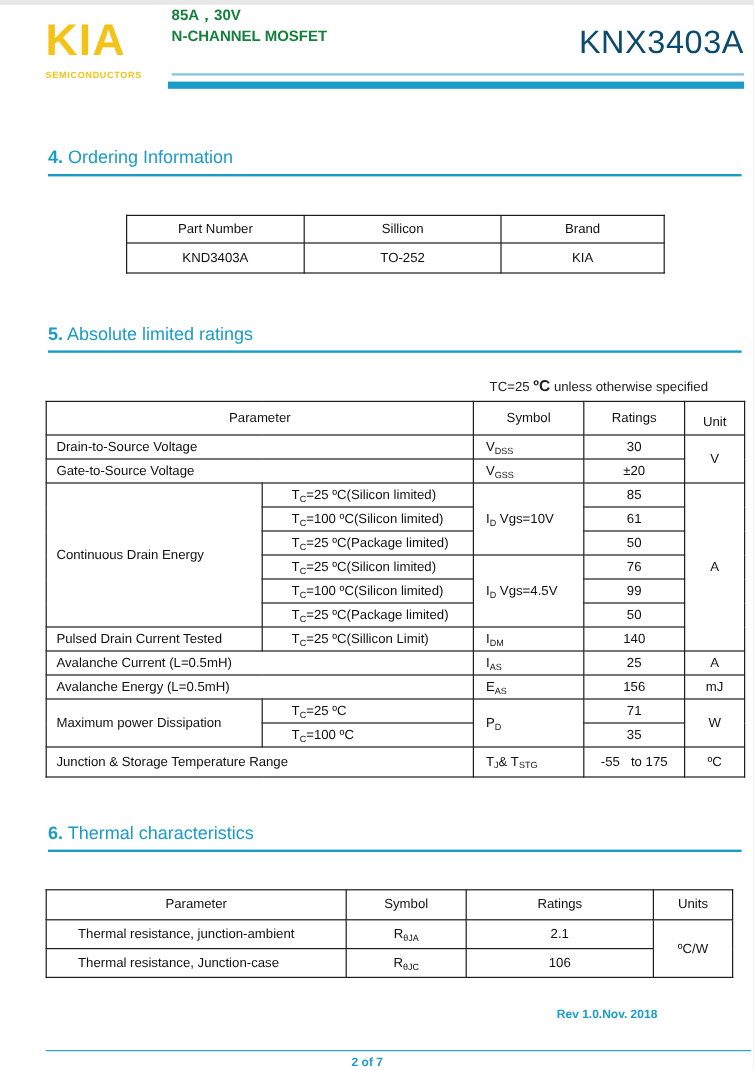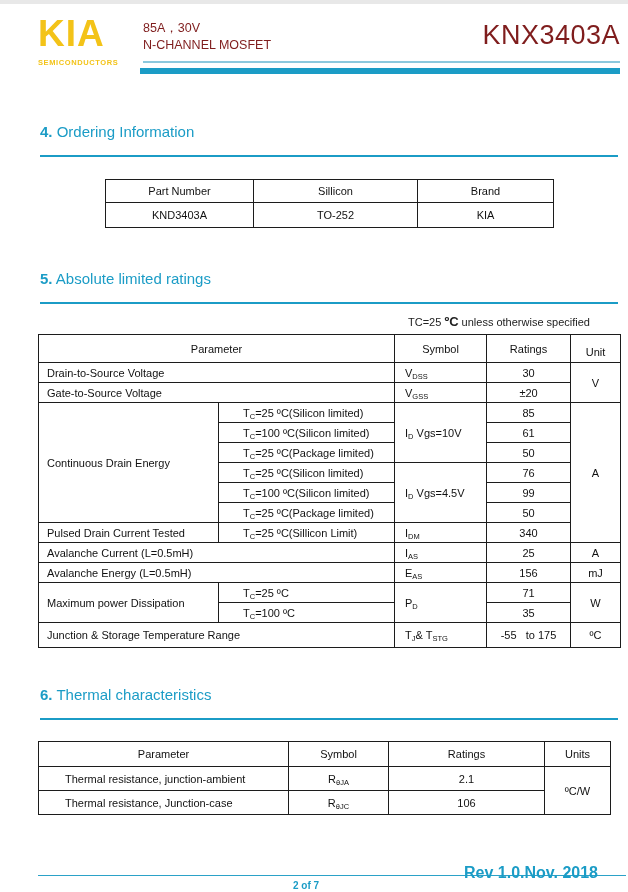--- a/index.html
+++ b/index.html
@@ -10,27 +10,27 @@
     width: 628px; height: 892px;
     background: #ffffff;
     margin: 4px auto;
     overflow: hidden;
     color: #1a1a1a;
   }
   
   .logo { position:absolute; left:38px; top:8px; width:100px; text-align:left; }
   .logo-main { font-size:37px; font-weight:bold; color:#f3c318; letter-spacing:1px; line-height:44px; }
   .logo-sub { font-size:7.5px; font-weight:bold; color:#f3c318; letter-spacing:0.6px; margin-top:2px; }
-  .spec { position:absolute; left:143px; top:16px; color:#7f1d1d; font-weight:normal; font-size:12.5px; line-height:17px; }
-  .part-number { position:absolute; right:8px; top:16px; color:#7f1d1d; font-size:27px; letter-spacing:0.5px; }
+  .spec { position:absolute; left:143px; top:1px; color:#15803d; font-weight:bold; font-size:12.5px; line-height:17px; }
+  .part-number { position:absolute; right:8px; top:16px; color:#0c4a6e; font-size:27px; letter-spacing:0.5px; }
   .hdr-thin-line { position:absolute; left:143px; right:8px; top:57px; height:2px; background:#8cc8dd; }
   .hdr-thick-bar { position:absolute; left:140px; right:8px; top:64px; height:6px; background:#1b9cc6; }
   
   .section-heading { position:absolute; left:40px; right:10px; color:#1b9cc6; font-size:15px;
-    padding-bottom:15px; border-bottom:2px solid #1b9cc6; }
+    padding-bottom:5px; border-bottom:2px solid #1b9cc6; }
   .section-heading .num { font-weight:bold; }
   #sec-ordering { top:119px; }
   #sec-ratings  { top:266px; }
   #sec-thermal  { top:682px; }
   
   table { border-collapse:collapse; table-layout:fixed; font-size:11px; color:#111; }
   td, th { border:1px solid #1c1c1c; font-weight:normal; padding:0 4px; overflow:hidden; }
   .center { text-align:center; }
   sub { font-size:7.5px; line-height:0; vertical-align:-2px; letter-spacing:0; }
   
@@ -54,21 +54,21 @@
   .amr-table th.unit-h { vertical-align:bottom; padding-bottom:4px; }
   
   .thermal-table { position:absolute; left:38px; top:737px; width:572px; }
   .thermal-table tr.hd { height:25px; }
   .thermal-table tr.bd { height:24px; }
   .thermal-table td.p { text-align:left; padding-left:26px; }
   .thermal-table th { text-align:center; }
   
   .footer-line { position:absolute; left:38px; right:2px; top:871px; height:1px; background:#2ba2c8; }
   .footer-page { position:absolute; left:293px; top:876px; font-size:10px; font-weight:bold; color:#1b9cc6; }
-  .footer-rev  { position:absolute; left:464px; top:860px; font-size:16px; font-weight:bold; color:#1b9cc6; }
+  .footer-rev  { position:absolute; left:464px; top:836px; font-size:10px; font-weight:bold; color:#1b9cc6; }
 </style>
 </head>
 <body>
 
 <div class="page">
 
   <div class="logo">
     <div class="logo-main">KIA</div>
     <div class="logo-sub">SEMICONDUCTORS</div>
   </div>
@@ -163,21 +163,21 @@
       <td class="r">99</td>
     </tr>
     <tr>
       <td class="c"><span>T</span><sub>C</sub><span>=25 ºC(Package limited)</span></td>
       <td class="r">50</td>
     </tr>
     <tr>
       <td class="p">Pulsed Drain Current Tested</td>
       <td class="c"><span>T</span><sub>C</sub><span>=25 ºC(Sillicon Limit)</span></td>
       <td class="s"><span>I</span><sub>DM</sub></td>
-      <td class="r">340</td>
+      <td class="r">140</td>
     </tr>
     <tr>
       <td colspan="2" class="p">Avalanche Current (L=0.5mH)</td>
       <td class="s"><span>I</span><sub>AS</sub></td>
       <td class="r">25</td>
       <td class="u">A</td>
     </tr>
     <tr>
       <td colspan="2" class="p">Avalanche Energy (L=0.5mH)</td>
       <td class="s"><span>E</span><sub>AS</sub></td>

